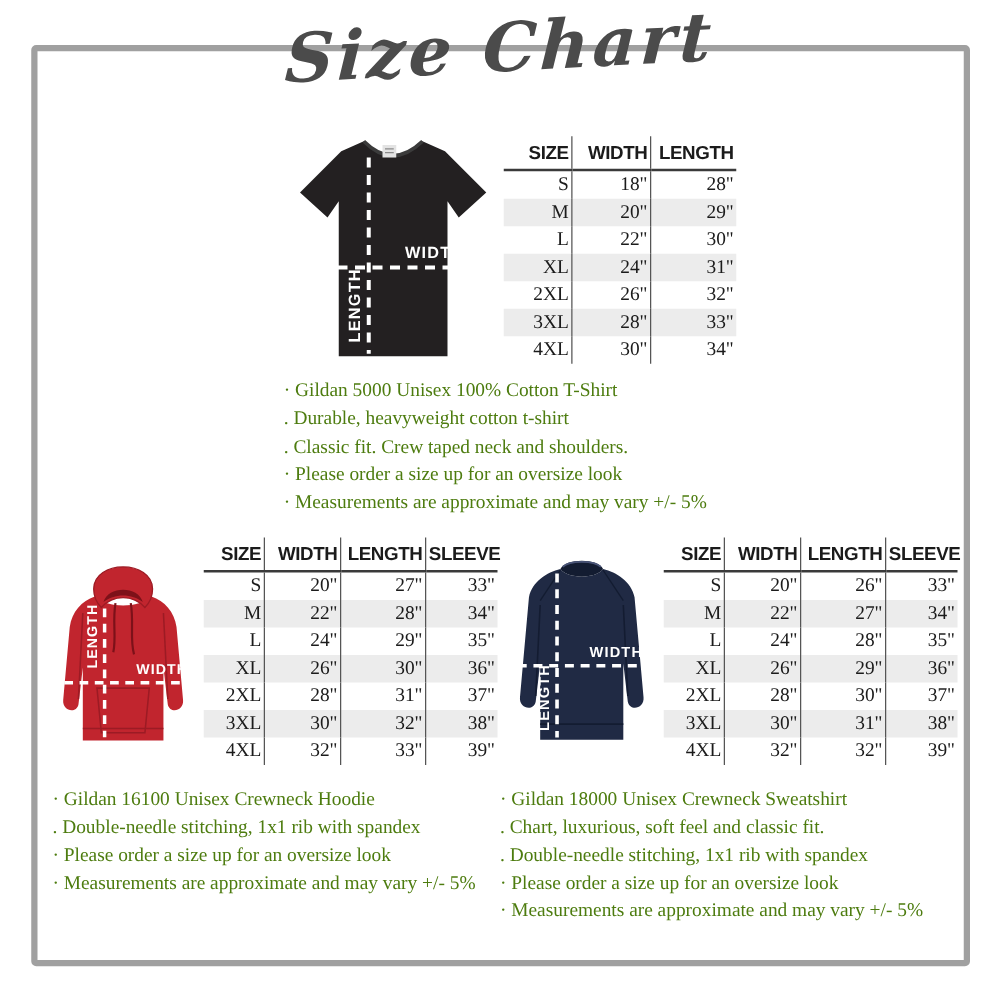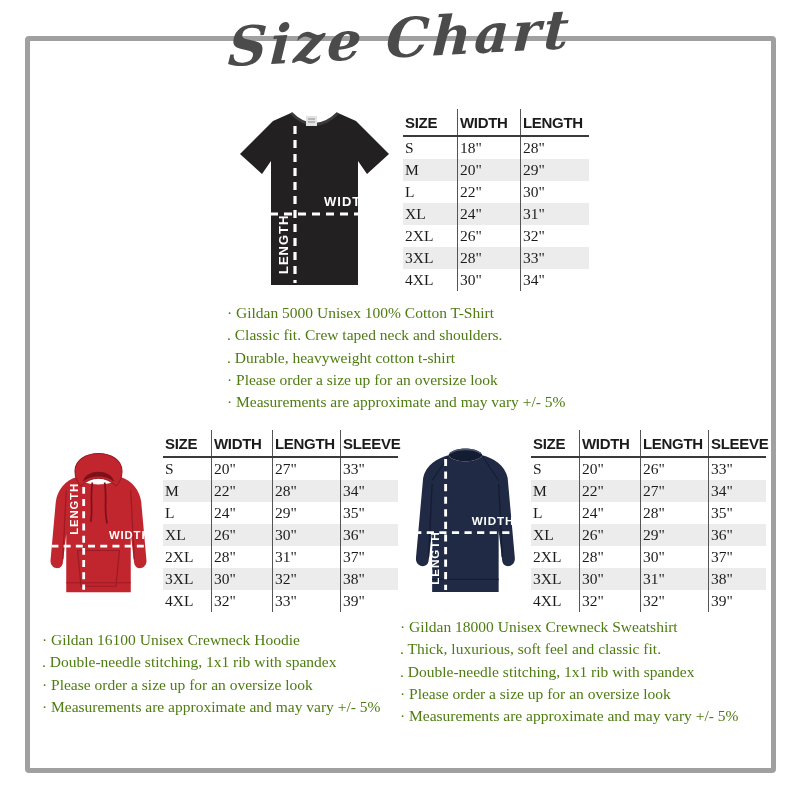--- a/index.html
+++ b/index.html
@@ -11,36 +11,36 @@
          font-family:"DejaVu Serif",serif;font-style:italic;font-weight:700;
          font-size:54px;letter-spacing:3px;color:#4b4b4b;}
   .title span{display:inline-block;transform:rotate(-3deg) skewX(-6deg);}
 
   
   .top-section{position:absolute;left:232px;top:104px;display:flex;align-items:flex-start;}
   .bottom-left{position:absolute;left:34px;top:424px;width:364px;}
   .bottom-right{position:absolute;left:398px;top:424px;width:368px;}
   .figure-row{display:flex;align-items:flex-start;}
 
-  table{border-collapse:collapse;table-layout:fixed;text-align:left;color:#1b1b1b;}
+  table{border-collapse:collapse;table-layout:fixed;text-align:right;color:#1b1b1b;}
   th{font-family:"Liberation Sans",sans-serif;font-weight:700;font-size:15px;
      letter-spacing:-0.3px;height:26px;padding:0 2px;border-bottom:2px solid #3a3a3a;}
   td{font-family:"Liberation Serif",serif;font-size:15.5px;height:22px;padding:0 2px;}
   th + th, td + td{border-left:1.5px solid #555;}
   tbody tr:nth-child(even){background:#ececec;}
   .table-3{width:172px;margin-left:6px;margin-top:5px;}
   .table-3 th:nth-child(1){width:50px}.table-3 th:nth-child(2){width:58px}.table-3 th:nth-child(3){width:64px}
   .table-4{width:216px;margin-top:6px;}
   .table-4 th:nth-child(1){width:44px}.table-4 th:nth-child(2){width:56px}
   .table-4 th:nth-child(3){width:63px}.table-4 th:nth-child(4){width:53px}
 
   .bullets{font-family:"Liberation Serif",serif;font-size:15.5px;line-height:22.3px;color:#4d7c0f;}
   .tshirt-bullets{position:absolute;left:227px;top:302px;}
   .bottom-left .bullets{margin-left:8px;margin-top:13px;}
-  .bottom-right .bullets{margin-left:2px;}
+  .bottom-right .bullets{margin-left:2px;margin-top:13px;}
 
   svg text{font-family:"Liberation Sans",sans-serif;font-weight:700;fill:#ffffff;
            font-size:13px;letter-spacing:1px;}
   .dash{stroke:#ffffff;stroke-width:3.2;fill:none;stroke-dasharray:8 6;}
 </style>
 <title>Size Chart</title></head>
 <body>
 
 <div class="canvas">
   <div class="frame"></div>
@@ -104,22 +104,22 @@
             <td>4XL</td>
             <td>30"</td>
             <td>34"</td>
           </tr>
         </tbody>
       </table>
   </div>
 
   <div class="bullets tshirt-bullets">
       <div>· Gildan 5000 Unisex 100% Cotton T-Shirt</div>
+      <div>. Durable, heavyweight cotton t-shirt</div>
       <div>. Classic fit. Crew taped neck and shoulders.</div>
-      <div>. Durable, heavyweight cotton t-shirt</div>
       <div>· Please order a size up for an oversize look</div>
       <div>· Measurements are approximate and may vary +/- 5%</div>
     </div>
 
   <div class="bottom-left">
     <div class="figure-row">
       <svg width="148" height="192" viewBox="0 0 148 192">
         <path d="M48,47 C36,51 27,61 25,75 L19,142 C18,152 31,155 33,146 L37,112 L37,179 L111,179 L111,112 L115,146 C117,155 130,152 129,142 L123,75 C121,61 112,51 100,47 C88,58 60,58 48,47 Z" fill="#c1252e"></path>
         <path d="M37,62 L33,141" stroke="#9c1b24" stroke-width="1.4" fill="none"></path>
         <path d="M111,62 L115,141" stroke="#9c1b24" stroke-width="1.4" fill="none"></path>
@@ -263,19 +263,19 @@
               <td>4XL</td>
               <td>32"</td>
               <td>32"</td>
               <td>39"</td>
             </tr>
           </tbody>
         </table>
     </div>
     <div class="bullets">
         <div>· Gildan 18000 Unisex Crewneck Sweatshirt</div>
-        <div>. Thick, luxurious, soft feel and classic fit.</div>
+        <div>. Chart, luxurious, soft feel and classic fit.</div>
         <div>. Double-needle stitching, 1x1 rib with spandex</div>
         <div>· Please order a size up for an oversize look</div>
         <div>· Measurements are approximate and may vary +/- 5%</div>
       </div>
   </div>
 </div>
 
 </body></html>

